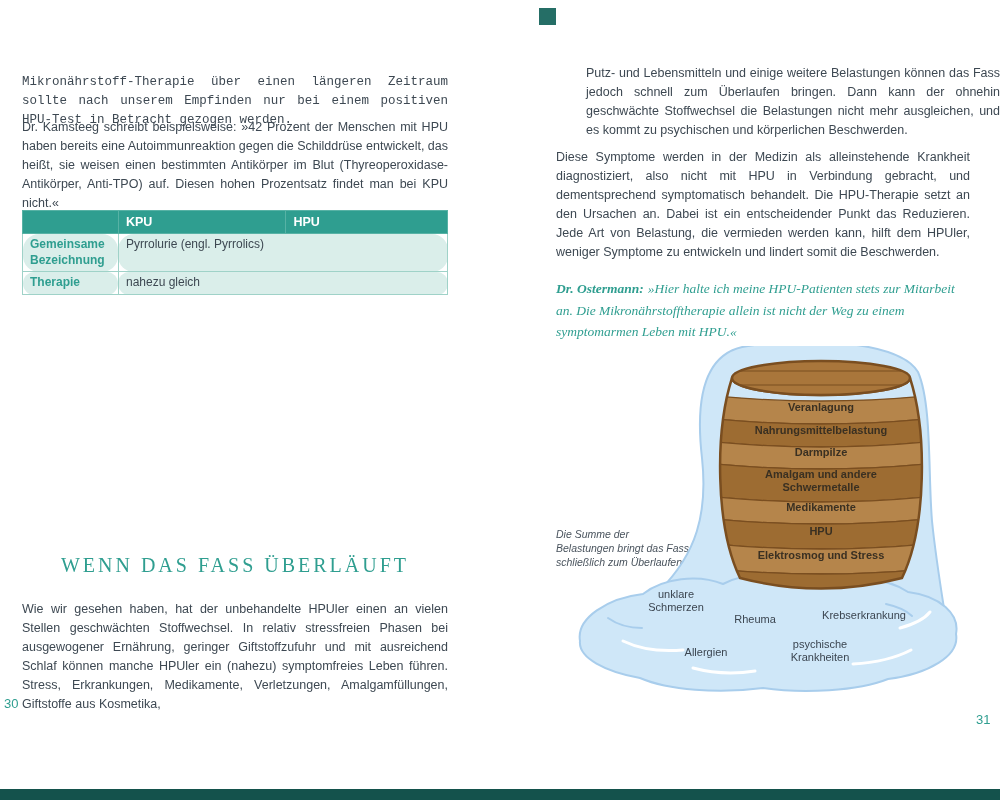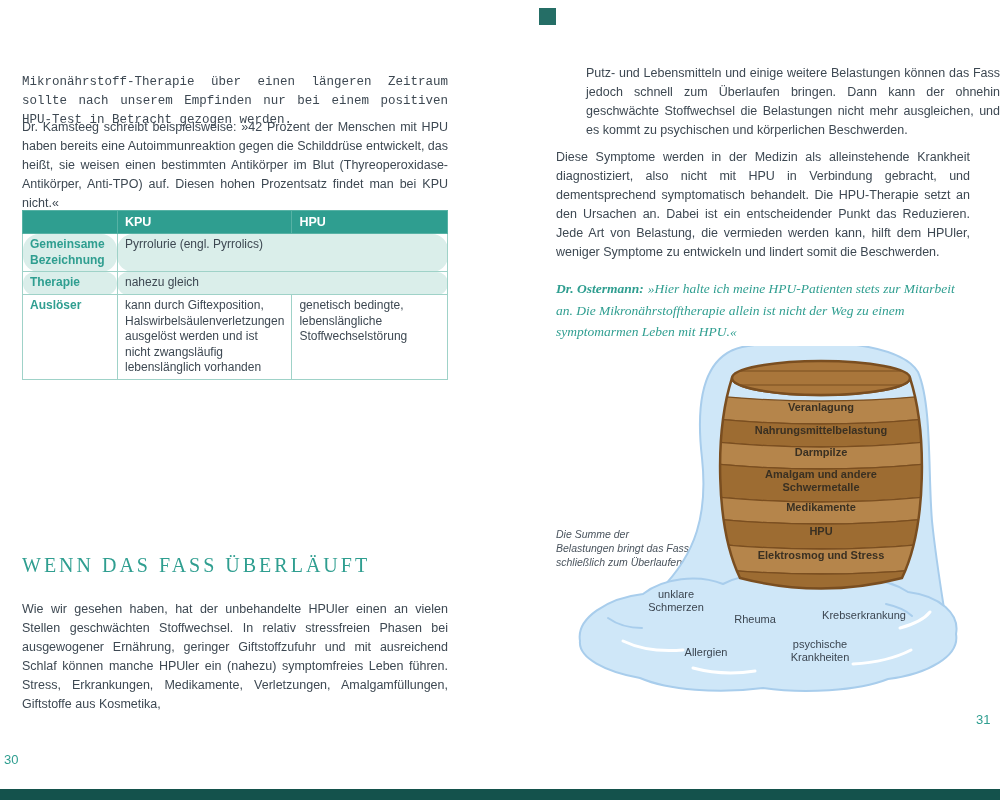--- a/index.html
+++ b/index.html
@@ -14,26 +14,26 @@
   #corner-square{left:539px;top:8px;width:17px;height:17px;background:#256e66;}
   #bottom-bar{left:0;top:789px;width:1000px;height:11px;background:#14524c;}
   
   #l-para1{left:22px;top:73px;width:426px;font-family:Liberation Mono, monospace;}
   #l-para2{left:22px;top:118px;width:426px;}
   #l-table{left:22px;top:210px;width:426px;border-collapse:collapse;font-size:12px;line-height:1.3;}
   #l-table th,#l-table td{border:1px solid #9fd2c8;padding:3px 7px;vertical-align:top;text-align:left;}
   #l-table thead th{background:#2f9e90;color:#ffffff;font-weight:bold;border-color:#57b2a5;font-size:12.5px;}
   #l-table td.lbl{color:#2f9e90;font-weight:bold;}
   #l-table tr.tint td{background:#daeeea;border-radius:16px;}
-  #l-heading{left:22px;top:554px;width:426px;text-align:left;
+  #l-heading{left:22px;top:554px;width:426px;text-align:center;
     font-family:"Liberation Serif", serif;font-size:20px;letter-spacing:3px;
     color:#2f9e90;font-weight:400;}
   #l-para3{left:22px;top:600px;width:426px;}
   .pagenum{color:#2f9e90;font-size:13px;}
-  #l-pagenum{left:4px;top:752px;}
+  #l-pagenum{left:4px;top:696px;}
   #r-pagenum{left:976px;top:712px;}
   
   #r-para1{left:586px;top:64px;width:414px;}
   #r-para2{left:556px;top:148px;width:414px;}
   #r-quote{left:556px;top:278px;width:414px;color:#2f9e90;font-style:italic;
     font-family:"Liberation Serif", serif;font-size:13.5px;line-height:1.6;}
   #r-quote .quote-author{font-weight:bold;margin-right:4px;text-align:right;}
   #r-caption{left:556px;top:527px;width:134px;font-style:italic;font-size:10.5px;
     line-height:1.35;color:#49535d;}
   #illustration{left:548px;top:346px;}
@@ -64,25 +64,20 @@
     </tr>
   </thead>
   <tbody>
     <tr class="tint">
       <td class="lbl">Gemeinsame Bezeichnung</td>
       <td colspan="2">Pyrrolurie (engl. Pyrrolics)</td>
     </tr>
     <tr class="tint">
       <td class="lbl">Therapie</td>
       <td colspan="2">nahezu gleich</td>
-    </tr>
-    <tr>
-      <td class="lbl">Auslöser</td>
-      <td>kann durch Giftexposition, Halswirbelsäulenverletzungen ausgelöst werden und ist nicht zwangsläufig lebenslänglich vorhanden</td>
-      <td>genetisch bedingte, lebenslängliche Stoffwechselstörung</td>
     </tr>
   </tbody>
 </table>
 
 <div class="abs" id="l-heading">WENN DAS FASS ÜBERLÄUFT</div>
 <div class="abs para" id="l-para3">Wie wir gesehen haben, hat der unbehandelte HPUler einen an vielen Stellen geschwächten Stoffwechsel. In relativ stressfreien Phasen bei ausgewogener Ernährung, geringer Giftstoffzufuhr und mit ausreichend Schlaf können manche HPUler ein (nahezu) symptomfreies Leben führen. Stress, Erkrankungen, Medikamente, Verletzungen, Amalgamfüllungen, Giftstoffe aus Kosmetika,</div>
 <div class="abs pagenum" id="l-pagenum">30</div>
 
 <div class="abs para" id="r-para1">Putz- und Lebensmitteln und einige weitere Belastungen können das Fass jedoch schnell zum Überlaufen bringen. Dann kann der ohnehin geschwächte Stoffwechsel die Belastungen nicht mehr ausgleichen, und es kommt zu psychischen und körperlichen Beschwerden.</div>
 <div class="abs para" id="r-para2">Diese Symptome werden in der Medizin als alleinstehende Krankheit diagnostiziert, also nicht mit HPU in Verbindung gebracht, und dementsprechend symptomatisch behandelt. Die HPU-Therapie setzt an den Ursachen an. Dabei ist ein entscheidender Punkt das Reduzieren. Jede Art von Belastung, die vermieden werden kann, hilft dem HPUler, weniger Symptome zu entwickeln und lindert somit die Beschwerden.</div>

